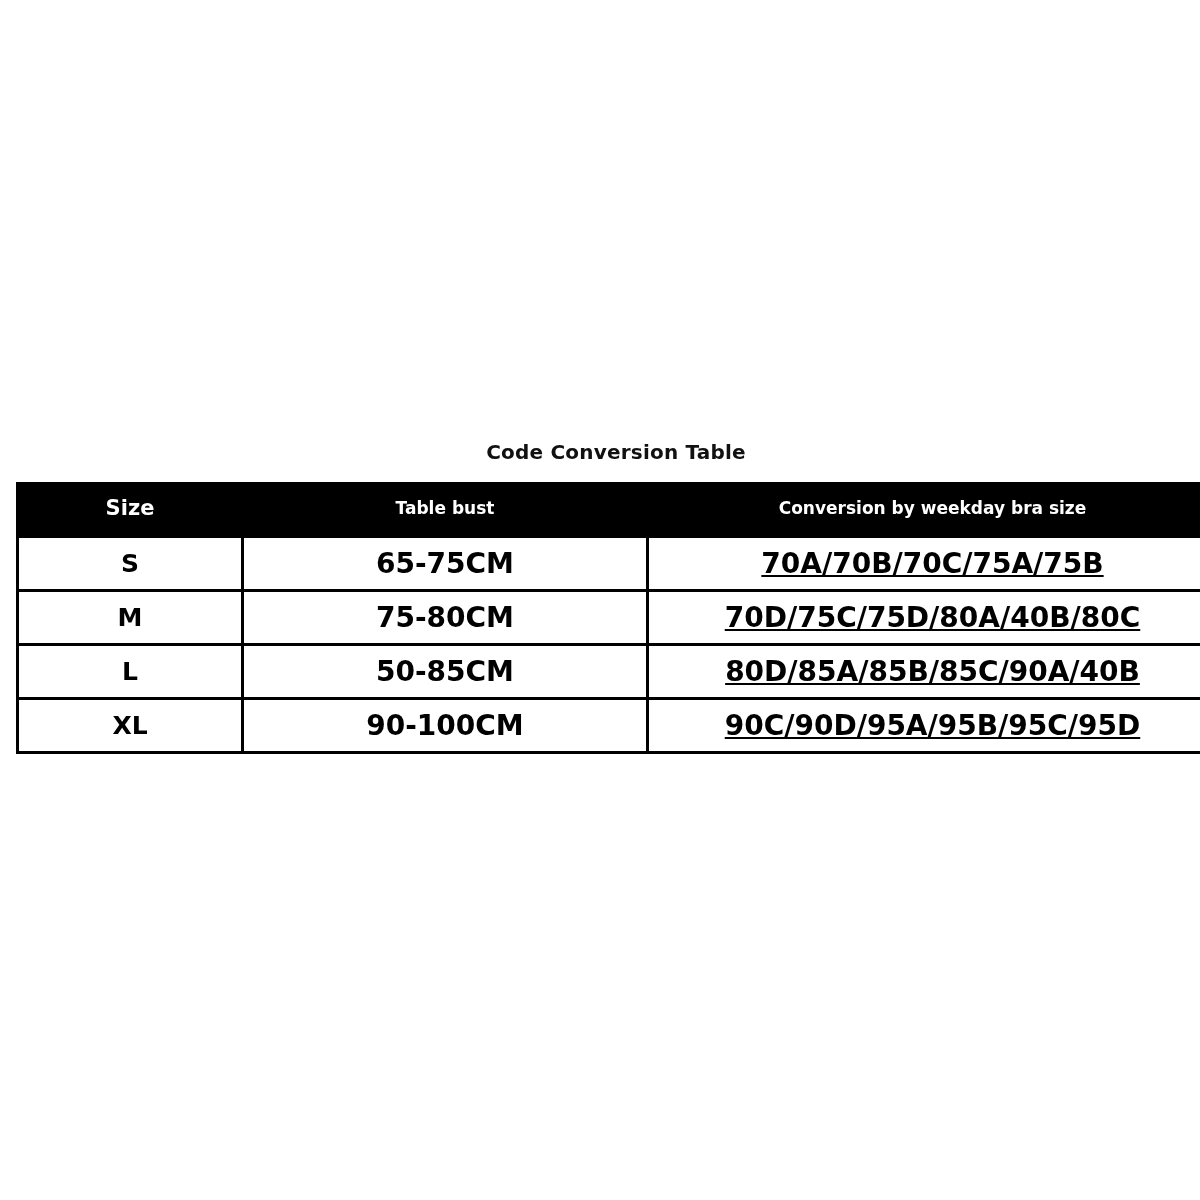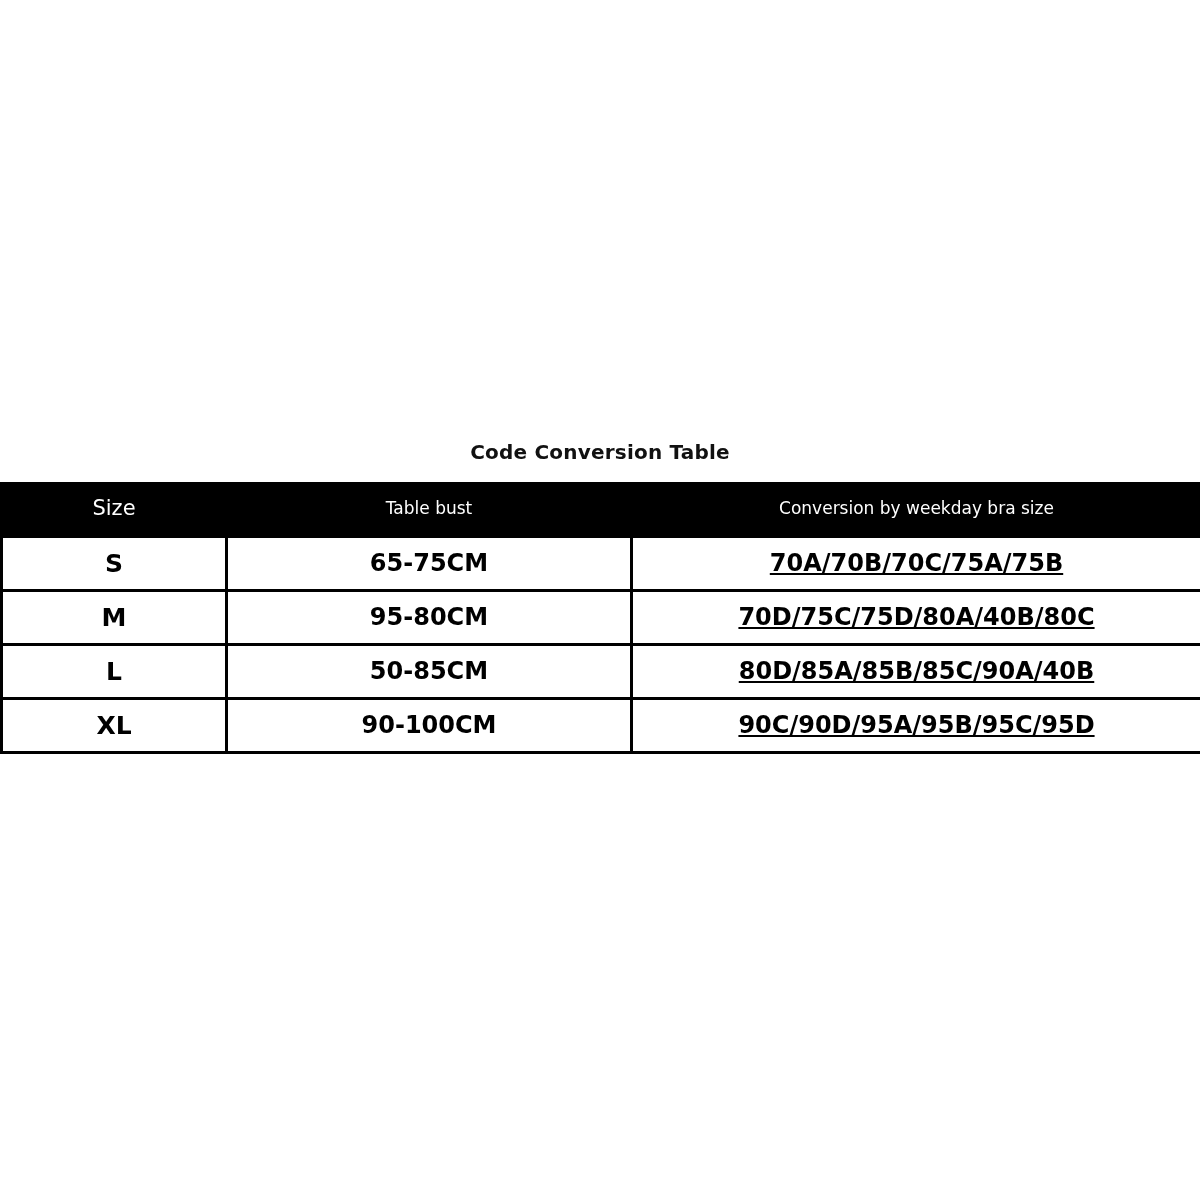--- a/index.html
+++ b/index.html
@@ -11,21 +11,21 @@
     width: 1200px;
     height: 1200px;
     font-family: "DejaVu Sans", sans-serif;
     color: #000000;
     position: relative;
     overflow: hidden;
   }
 
   #page {
     position: absolute;
-    left: 0;
+    left: 16px;
     top: 0;
     width: 949px;
     height: 1200px;
     background: #ffffff;
   }
 
   #table-wrap {
     position: absolute;
     left: 0;
     top: 440px;
@@ -48,42 +48,42 @@
   }
 
   table.size-table col.c-size { width: 225px; }
   table.size-table col.c-bust { width: 405px; }
   table.size-table col.c-conv { width: 570px; }
 
   table.size-table thead th {
     background: #000000;
     color: #ffffff;
     font-size: 17px;
-    font-weight: normal;
+    font-weight: bold;
     text-align: center;
     height: 54px;
     border-left: 3px solid #000000;
     border-right: 3px solid #000000;
     padding: 4px 6px;
     box-sizing: border-box;
   }
   table.size-table thead th.th-size {
     font-size: 21px;
   }
   table.size-table thead th.th-bust,
   table.size-table thead th.th-conv {
     border-left: 3px solid #ffffff;
   }
   table.size-table thead th:first-child { border-left: 3px solid #000000; }
 
   table.size-table tbody td {
     height: 54px;
     border: 3px solid #000000;
     text-align: center;
-    font-size: 24px;
+    font-size: 28px;
     font-weight: bold;
     color: #000000;
     padding: 0 6px;
     box-sizing: border-box;
     background: #ffffff;
   }
   table.size-table tbody td.cell-size {
     font-size: 25px;
   }
   table.size-table tbody tr td:first-child {
@@ -117,21 +117,21 @@
         </tr>
       </thead>
       <tbody>
         <tr>
           <td class="cell-size">S</td>
           <td>65-75CM</td>
           <td>70A/70B/70C/75A/75B</td>
         </tr>
         <tr>
           <td class="cell-size">M</td>
-          <td>95-80CM</td>
+          <td>75-80CM</td>
           <td>70D/75C/75D/80A/40B/80C</td>
         </tr>
         <tr>
           <td class="cell-size">L</td>
           <td>50-85CM</td>
           <td>80D/85A/85B/85C/90A/40B</td>
         </tr>
         <tr>
           <td class="cell-size">XL</td>
           <td>90-100CM</td>

